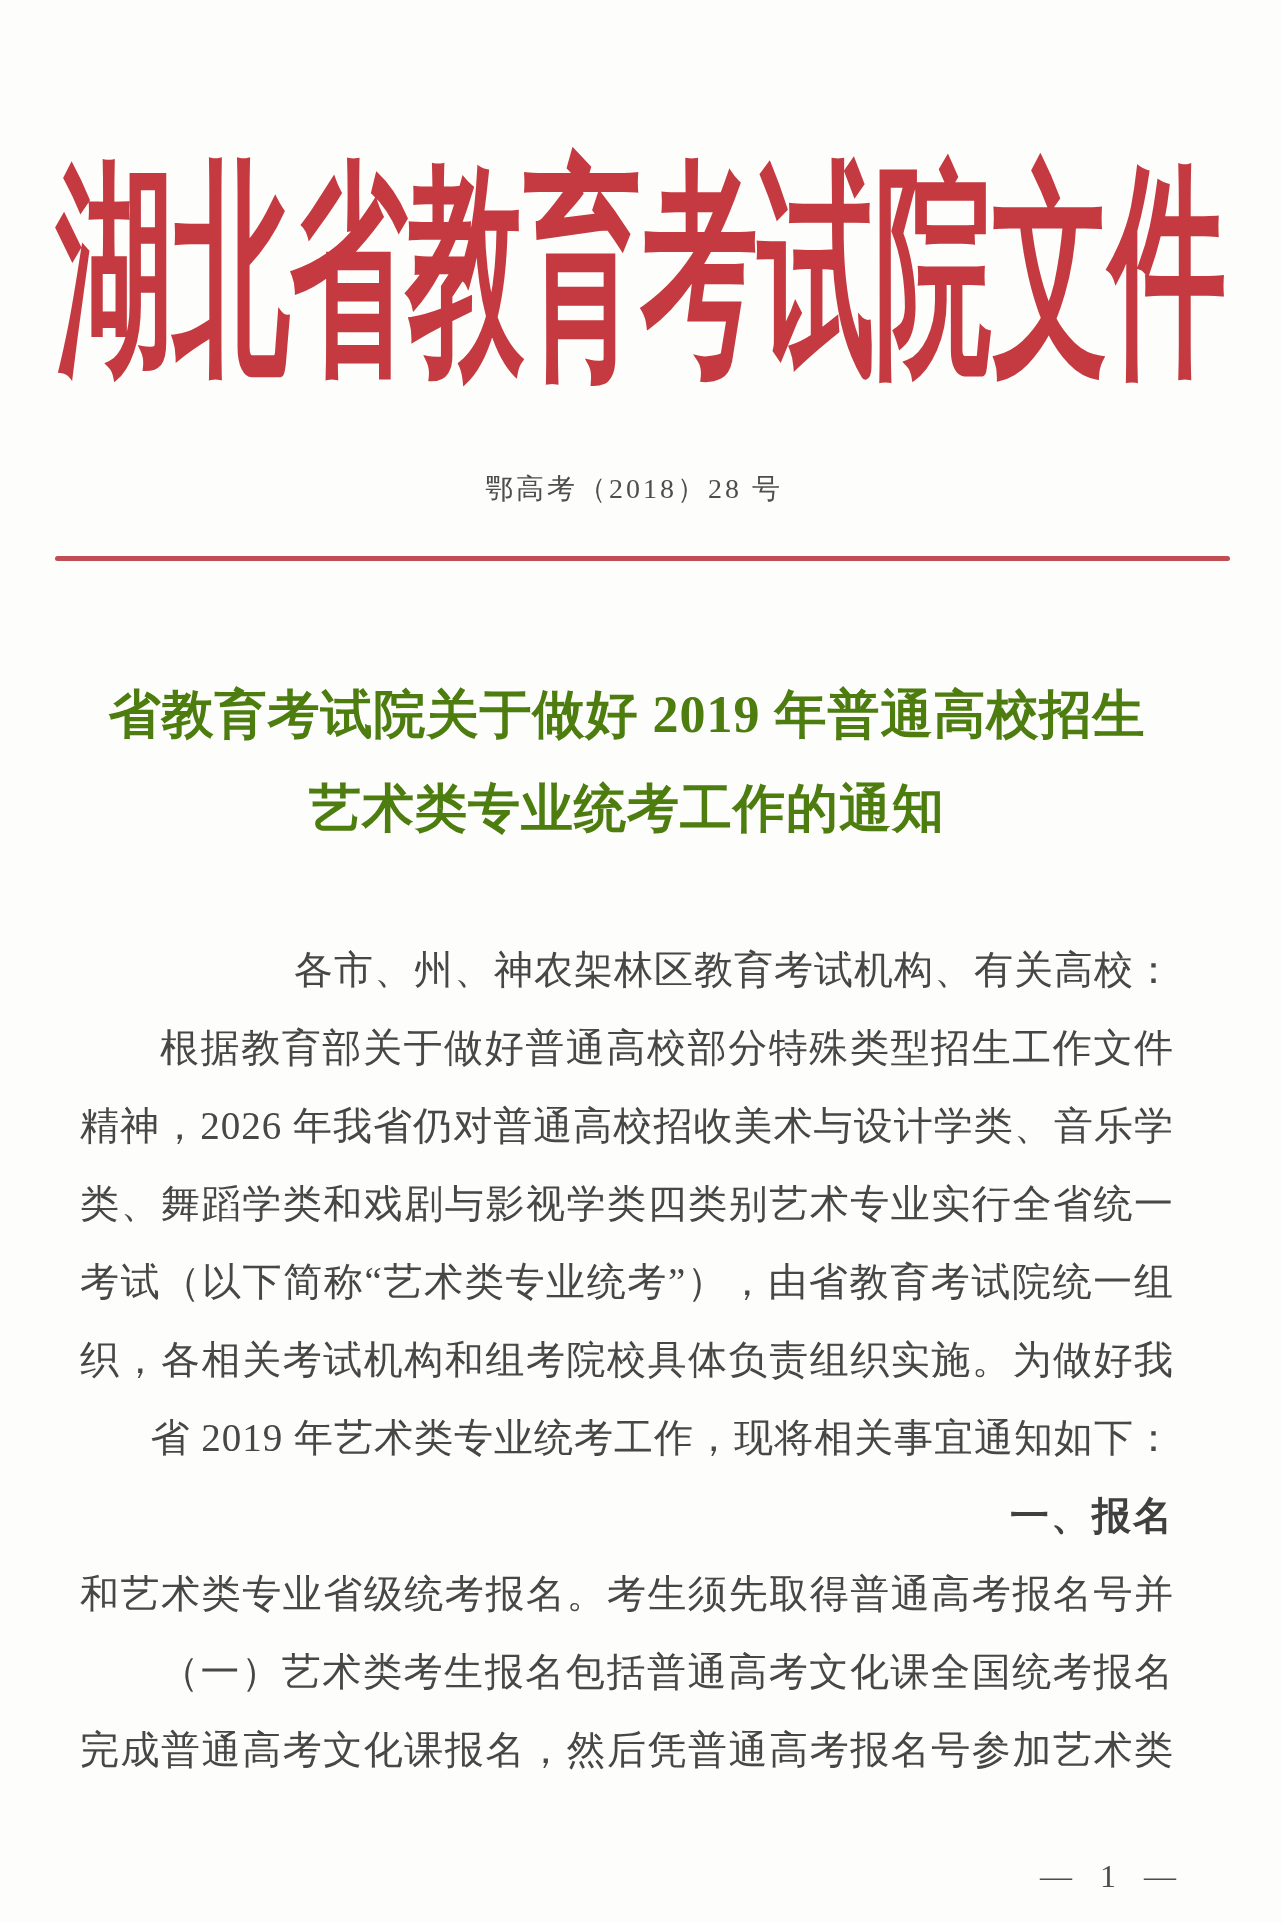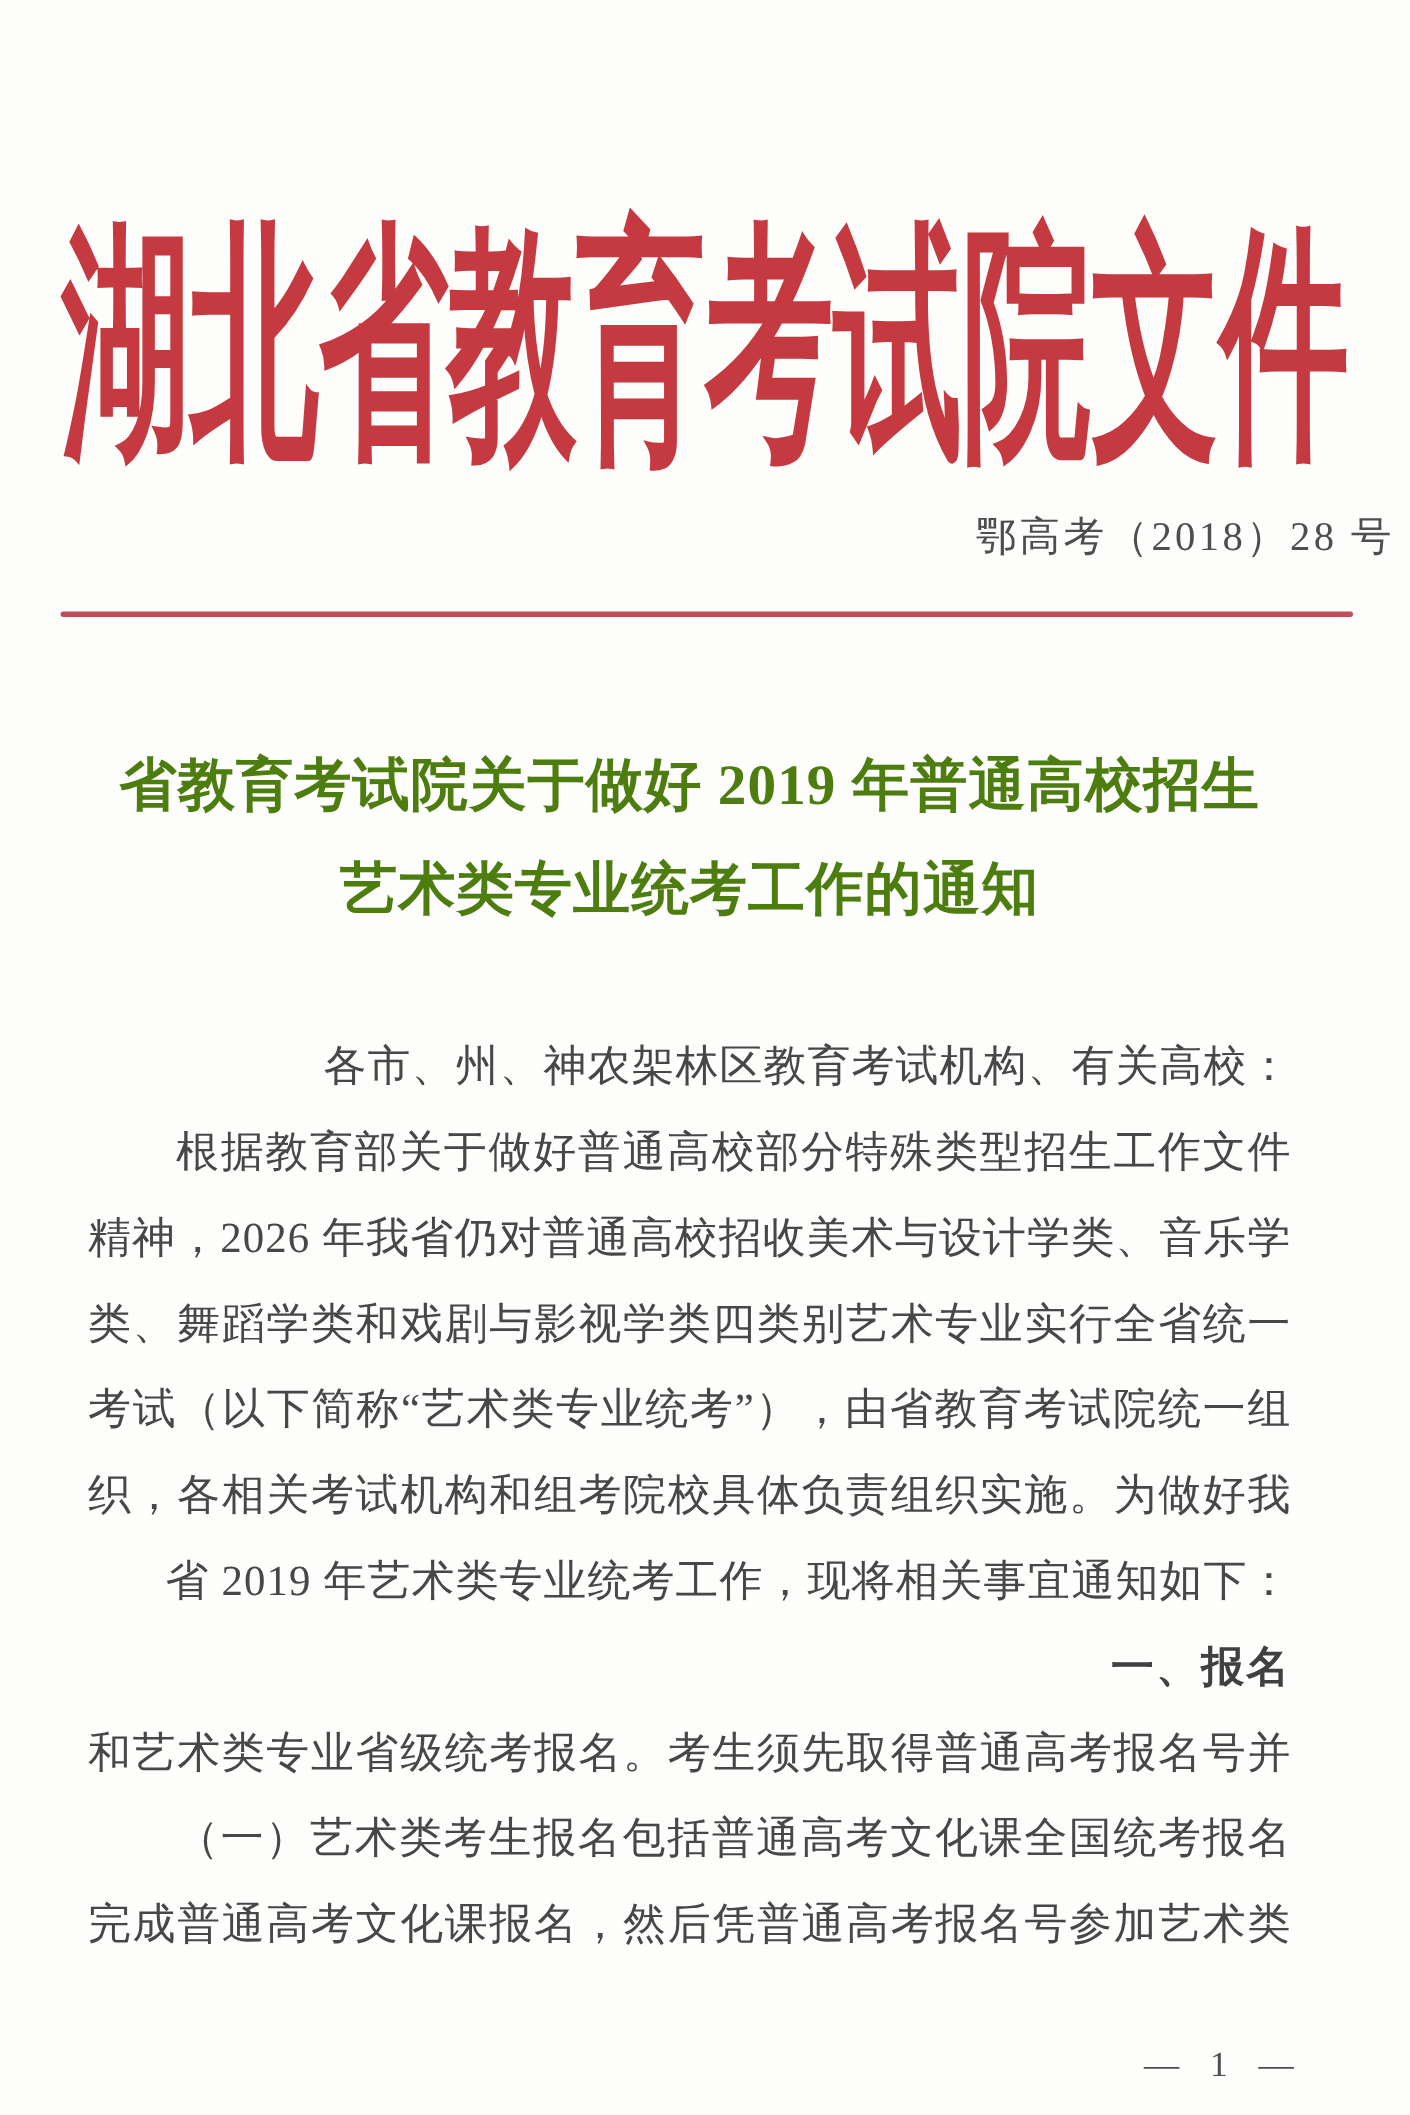--- a/index.html
+++ b/index.html
@@ -16,42 +16,41 @@
     
     .letterhead {
       position: absolute;
       top: 152px;
       left: 0;
       right: 0;
       height: 238px;
       display: flex;
       align-items: center;
       justify-content: center;
-      margin-top: 44px;
     }
     .letterhead-text {
       font-size: 117px;
       font-weight: 900;
       color: #c43a40;
       white-space: nowrap;
       line-height: 1;
       letter-spacing: 0px;
       transform: scaleY(1.95);
       transform-origin: center;
       font-family: "Liberation Serif", "DejaVu Serif", serif;
     }
 
     
     .doc-number {
       position: absolute;
       top: 466px;
       left: 0;
       right: 14px;
-      text-align: right;
-      font-size: 37px;
+      text-align: center;
+      font-size: 28px;
       color: #4e4e4e;
       letter-spacing: 3px;
       line-height: 46px;
     }
 
     
     .red-rule {
       position: absolute;
       top: 556px;
       left: 55px;

